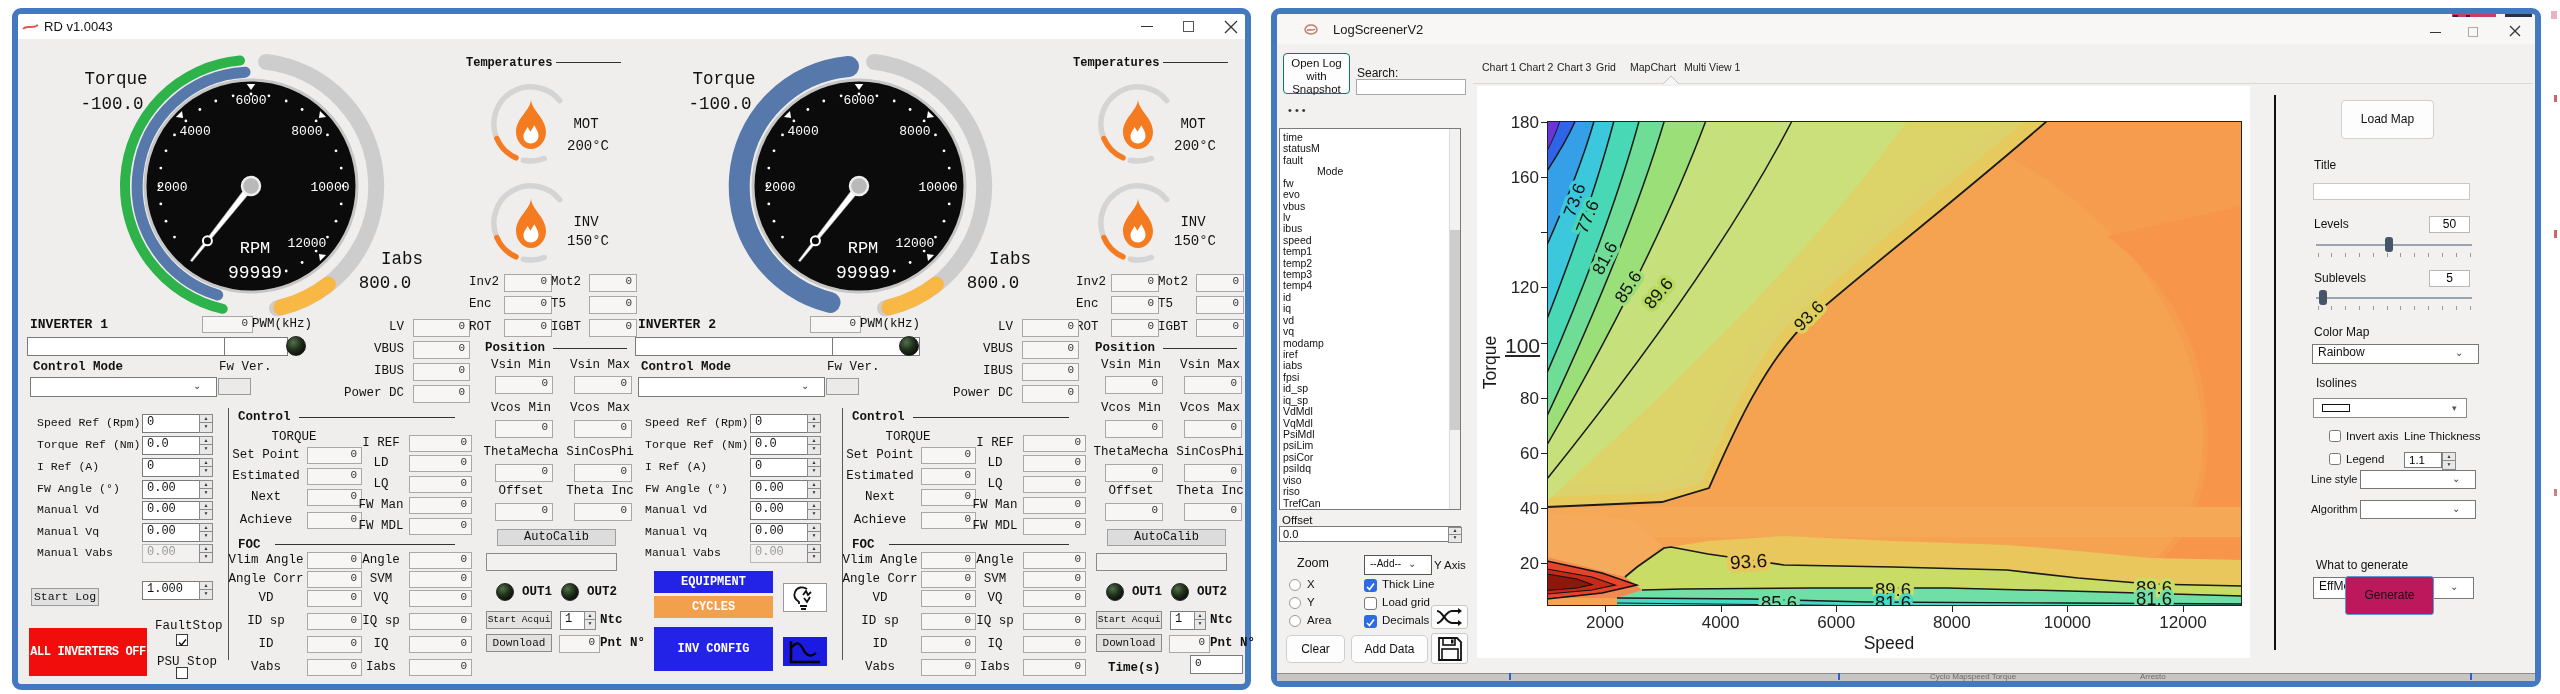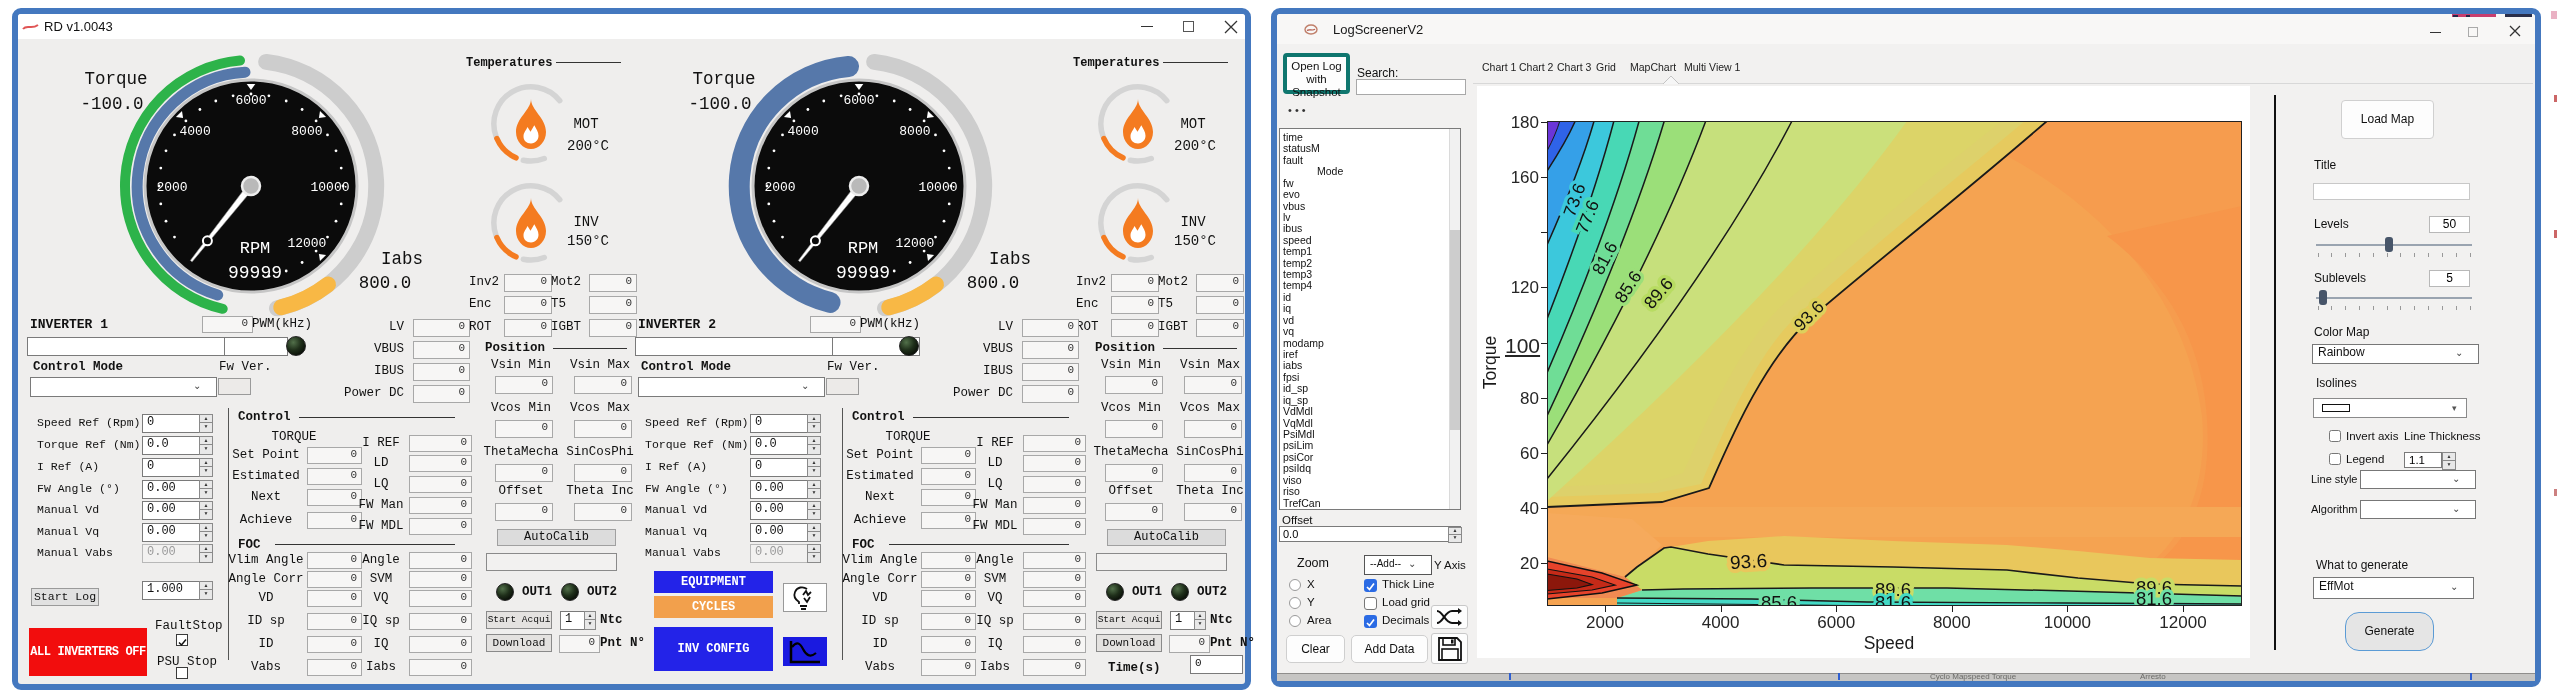--- a/index.html
+++ b/index.html
@@ -481,21 +481,21 @@
 <div class="ab sans" style="left:1333px;top:22px;font-size:13px;color:#1a1a1a;">LogScreenerV2</div>
 <div class="ab" style="left:2430px;top:32px;width:11px;height:0px;border-top:1.6px solid #333;"></div>
 <div class="ab" style="left:2468px;top:27px;width:10px;height:10px;border:1.2px solid #aaa;box-sizing:border-box;"></div>
 <svg class="ab" style="left:2509px;top:25px" width="12" height="12">
       <path d="M1,1 L11,11 M11,1 L1,11" stroke="#333" stroke-width="1.3"></path>
     </svg>
 <div class="ab" style="left:2452px;top:14px;width:44px;height:3px;background:#c73e6e;"></div>
 <div class="ab" style="left:2453px;top:15px;width:5px;height:2px;background:#26284a;"></div>
 <div class="ab" style="left:2466px;top:15px;width:4px;height:2px;background:#26284a;"></div>
 <div class="ab" style="left:2505px;top:14px;width:27px;height:3px;background:#2a2f4a;"></div>
-<div class="ab" style="left:1283px;top:53px;width:67px;height:41px;background:#fdfdfd;border:4px solid #0f766e;border-radius:4px;font:11.5px 'Liberation Sans';color:#111;text-align:center;line-height:13px;padding-top:3px;box-sizing:border-box;">Open Log<br>with<br>Snapshot</div>
+<div class="ab" style="left:1283px;top:53px;width:67px;height:41px;background:#fdfdfd;border:1px solid #0f766e;border-radius:4px;font:11.5px 'Liberation Sans';color:#111;text-align:center;line-height:13px;padding-top:3px;box-sizing:border-box;">Open Log<br>with<br>Snapshot</div>
 <div class="ab sans" style="left:1357px;top:66px;font-size:12px;">Search:</div>
 <div class="ab" style="left:1356px;top:79px;width:110px;height:16px;background:#fff;border:1px solid #a8a8a8;box-sizing:border-box;"></div>
 <div class="ab sans" style="left:1288px;top:104px;font-size:11px;color:#333;">• • •</div>
 <div class="ab sans" style="left:1482px;top:61px;font-size:10.5px;color:#222;">Chart 1</div>
 <div class="ab sans" style="left:1519px;top:61px;font-size:10.5px;color:#222;">Chart 2</div>
 <div class="ab sans" style="left:1557px;top:61px;font-size:10.5px;color:#222;">Chart 3</div>
 <div class="ab sans" style="left:1596px;top:61px;font-size:10.5px;color:#222;">Grid</div>
 <div class="ab sans" style="left:1630px;top:61px;font-size:10.5px;color:#222;">MapChart</div>
 <div class="ab sans" style="left:1684px;top:61px;font-size:10.5px;color:#222;">Multi View 1</div>
 <div class="ab" style="left:1473px;top:83px;width:1060px;height:0px;border-top:1px solid #d8d8d8;"></div>
@@ -719,21 +719,21 @@
 <div class="ab" style="left:2442px;top:460px;width:12px;height:8px;background:#e8e8e8;border:1px solid #8a8a8a;color:#333;text-align:center;font-size:5px;line-height:6px;">▼</div>
 <div class="ab sans" style="left:2311px;top:473px;font-size:11px;">Line style</div>
 <div class="ab" style="left:2360px;top:470px;width:109px;height:17px;background:#fff;border:1px solid #777;font:11px 'Liberation Sans';color:#111;padding-left:5px;line-height:14px;white-space:nowrap;"></div>
 <div class="ab" style="left:2452px;top:473.5px;width:10px;height:10px;color:#444;font-size:10px;line-height:10px;font-family:'Liberation Sans'">⌄</div>
 <div class="ab sans" style="left:2311px;top:503px;font-size:11px;">Algorithm</div>
 <div class="ab" style="left:2360px;top:500px;width:109px;height:17px;background:#fff;border:1px solid #777;font:11px 'Liberation Sans';color:#111;padding-left:5px;line-height:14px;white-space:nowrap;"></div>
 <div class="ab" style="left:2452px;top:503.5px;width:10px;height:10px;color:#444;font-size:10px;line-height:10px;font-family:'Liberation Sans'">⌄</div>
 <div class="ab sans" style="left:2316px;top:558px;font-size:12px;">What to generate</div>
 <div class="ab" style="left:2313px;top:577px;width:154px;height:20px;background:#fff;border:1px solid #777;font:12px 'Liberation Sans';color:#111;padding-left:5px;line-height:17px;white-space:nowrap;">EffMot</div>
 <div class="ab" style="left:2450px;top:582.0px;width:10px;height:10px;color:#444;font-size:10px;line-height:10px;font-family:'Liberation Sans'">⌄</div>
-<div class="ab" style="left:2345px;top:612px;width:89px;height:39px;background:#e5e5e5;border:1.5px solid #5b9bd5;border-radius:14px;font:12px 'Liberation Sans';color:#111;text-align:center;line-height:36px;box-sizing:border-box;">Generate</div>
+<div class="ab" style="left:2345px;top:576px;width:89px;height:39px;background:#be185d;border:1.5px solid #5b9bd5;border-radius:3px;font:12px 'Liberation Sans';color:#111;text-align:center;line-height:36px;box-sizing:border-box;">Generate</div>
 <div class="ab" style="left:1277px;top:673px;width:1258px;height:8px;background:#c6c5c3;border-top:1px solid #8f8e8c;box-sizing:border-box;"></div>
 <div class="ab" style="left:1930px;top:672px;font:8px 'Liberation Sans';color:#6b6b68;">Cyclo Mapspeed Torque</div>
 <div class="ab" style="left:2140px;top:672px;font:8px 'Liberation Sans';color:#6b6b68;">Arresto</div>
 <div class="ab" style="left:1509px;top:673px;width:2px;height:7px;background:#2f5fd0;"></div>
 <div class="ab" style="left:1838px;top:673px;width:2px;height:7px;background:#2f5fd0;"></div>
 <div class="ab" style="left:2470px;top:673px;width:2px;height:7px;background:#2f5fd0;"></div>
 <div class="ab" style="left:2551px;top:11px;width:6px;height:8px;background:#eab2c4;"></div>
 <div class="ab" style="left:2554px;top:95px;width:3px;height:7px;background:#cc6666;"></div>
 <div class="ab" style="left:2554px;top:230px;width:3px;height:8px;background:#cc6666;"></div>
 <div class="ab" style="left:2554px;top:489px;width:3px;height:7px;background:#cc8080;"></div>

